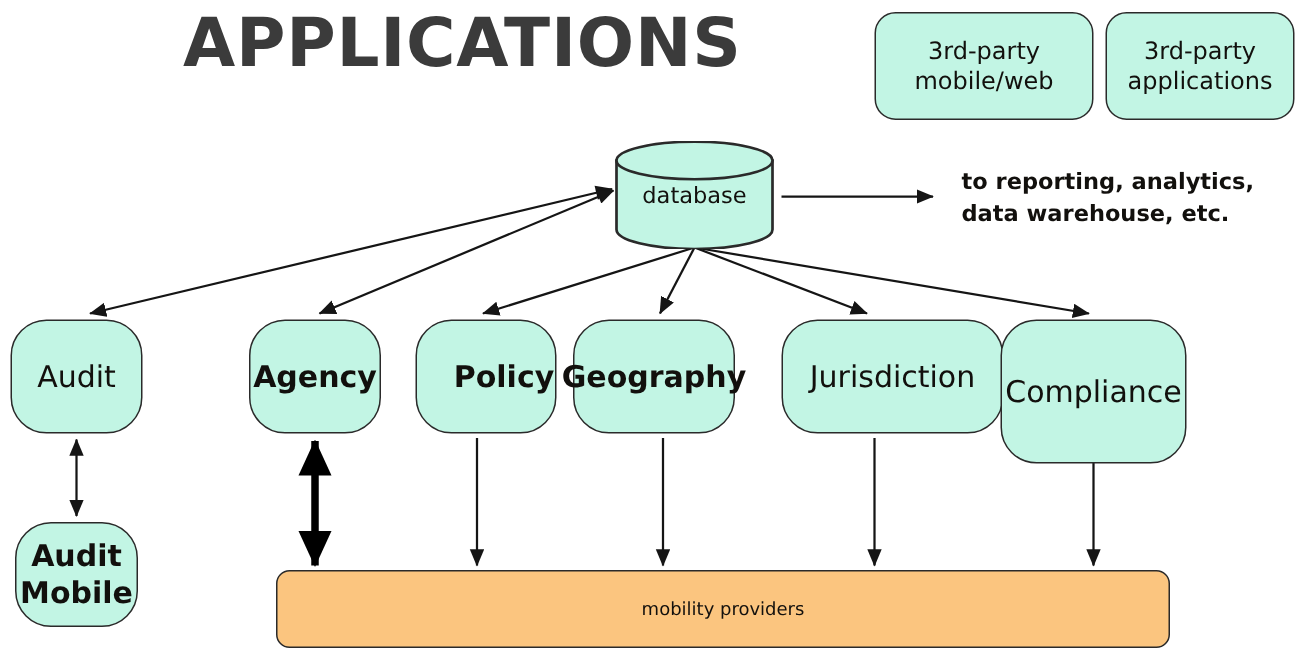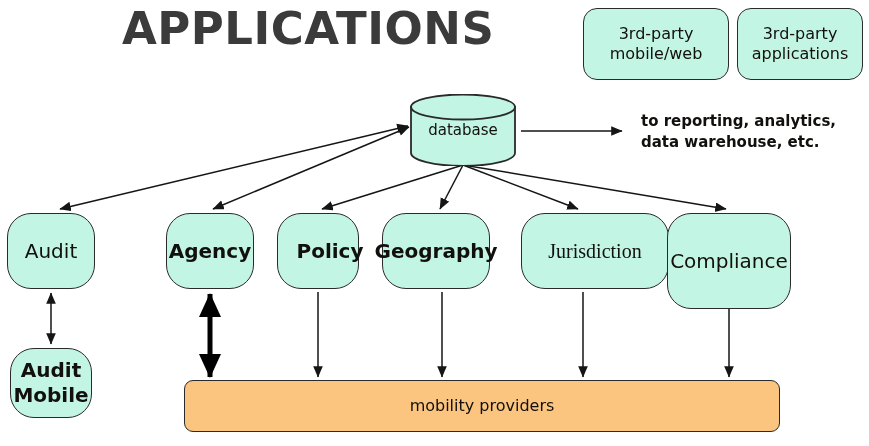--- a/index.html
+++ b/index.html
@@ -66,37 +66,37 @@
     font-size: 16px;
     border-radius: 14px;
     padding: 2px 4px;
   }
   #tp-mobile-web { left: 583px; top: 8px;  width: 146px; height: 72px; }
   #tp-apps       { left: 737px; top: 8px;  width: 126px; height: 72px; }
 
   
   #node-audit        { left: 7px;   top: 213px; width: 88px;  height: 76px; }
   #node-agency       { left: 166px; top: 213px; width: 88px;  height: 76px; }
-  #node-policy       { left: 277px; top: 213px; width: 82px;  height: 76px; padding-left: 24px; }
+  #node-policy       { left: 277px; top: 213px; width: 94px;  height: 76px; padding-left: 24px; }
   #node-geography    { left: 382px; top: 213px; width: 108px; height: 76px; }
-  #node-jurisdiction { left: 521px; top: 213px; width: 148px; height: 76px; font-family: Liberation Serif, serif; }
+  #node-jurisdiction { left: 521px; top: 213px; width: 148px; height: 76px; }
   #node-compliance   { left: 667px; top: 213px; width: 124px; height: 96px; }
 
   
   #node-audit-mobile { left: 10px; top: 348px; width: 82px; height: 70px; }
 
   
   #node-mobility {
     left: 184px;
     top: 380px;
     width: 596px;
     height: 52px;
     background: #fbc57f;
     border-radius: 9px;
-    font-size: 16px;
+    font-size: 12px;
   }
 
   
   #db-cylinder {
     position: absolute;
     left: 409px;
     top: 94px;
     width: 108px;
     height: 80px;
   }

